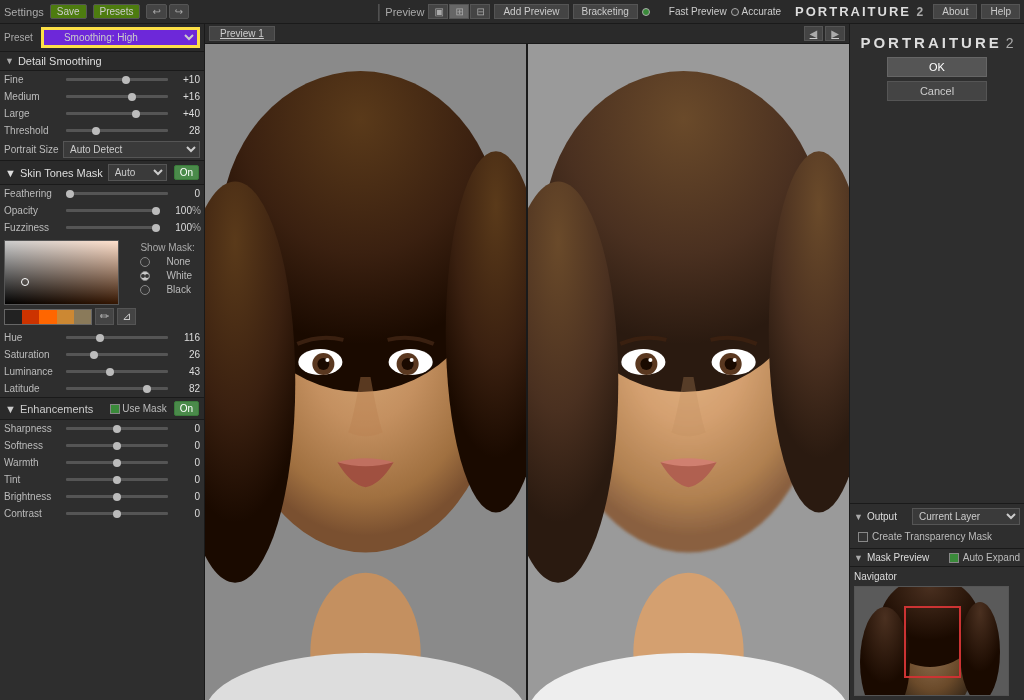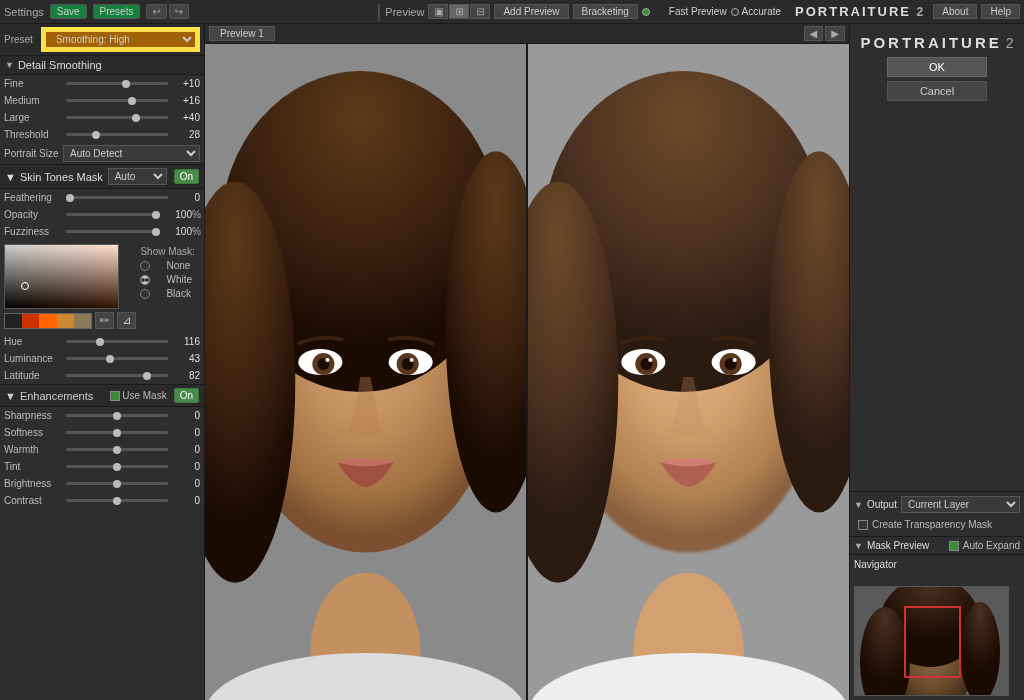--- a/index.html
+++ b/index.html
@@ -1,30 +1,30 @@
 <!DOCTYPE html>
 <html><head>
   <meta charset="utf-8">
   <style>
     * { box-sizing: border-box; margin: 0; padding: 0; }
     body { background: #3a3a3a; font-family: Arial, sans-serif; font-size: 11px; color: #ccc; width: 1024px; height: 700px; overflow: hidden; display: flex; flex-direction: column; }
 
     
     .top-bar { display: flex; align-items: center; background: #2a2a2a; border-bottom: 1px solid #1a1a1a; height: 24px; padding: 0 4px; gap: 6px; flex-shrink: 0; }
-    .top-btn { background: #15803d; border: 1px solid #555; color: #ccc; font-size: 10px; padding: 1px 6px; cursor: pointer; border-radius: 2px; }
+    .top-btn { background: #4d7c0f; border: 1px solid #555; color: #ccc; font-size: 10px; padding: 1px 6px; cursor: pointer; border-radius: 2px; }
     .undo-redo { display: flex; gap: 2px; }
     .undo-btn { background: #444; border: 1px solid #555; color: #aaa; font-size: 10px; padding: 1px 5px; cursor: pointer; border-radius: 2px; }
 
     .main-area { display: flex; flex: 1; overflow: hidden; }
 
     
     .left-panel { width: 205px; background: #2e2e2e; border-right: 1px solid #1a1a1a; display: flex; flex-direction: column; overflow-y: auto; flex-shrink: 0; }
     .preset-row { display: flex; align-items: center; padding: 3px 4px; background: #2a2a2a; border-bottom: 1px solid #1a1a1a; gap: 8px; }
     .preset-label { color: #aaa; font-size: 10px; }
-    .preset-select { flex: 1; background: #a16207; border: 5px solid #fde047; color: #ccc; font-size: 10px; padding: 1px 6px; }
+    .preset-select { flex: 1; background: #6d28d9; border: 3px solid #fde047; color: #ccc; font-size: 10px; padding: 1px 16px; }
 
     .section-header { background: #2a2a2a; padding: 3px 5px; font-size: 11px; color: #ddd; border-bottom: 1px solid #1a1a1a; display: flex; align-items: center; gap: 4px; }
     .section-header .arrow { font-size: 9px; color: #aaa; }
 
     .portrait-row { display: flex; align-items: center; padding: 2px 4px; gap: 4px; }
     .portrait-label { color: #bbb; font-size: 10px; width: 55px; }
     .portrait-select { flex: 1; background: #3a3a3a; border: 1px solid #555; color: #ccc; font-size: 10px; padding: 1px 2px; }
 
     
     .skin-header { background: #2a2a2a; padding: 3px 5px; font-size: 11px; color: #ddd; border-bottom: 1px solid #1a1a1a; border-top: 1px solid #1a1a1a; display: flex; align-items: center; gap: 4px; }
@@ -56,49 +56,49 @@
     .center-area { flex: 1; display: flex; flex-direction: column; overflow: hidden; }
     .view-btns { display: flex; gap: 1px; }
     .view-btn { background: #444; border: 1px solid #555; color: #aaa; font-size: 10px; padding: 1px 5px; cursor: pointer; width: 20px; text-align: center; }
     .view-btn.active { background: #666; }
     .add-preview-btn { background: #444; border: 1px solid #555; color: #ccc; font-size: 10px; padding: 1px 8px; cursor: pointer; }
     .bracketing-btn { background: #444; border: 1px solid #555; color: #ccc; font-size: 10px; padding: 1px 8px; cursor: pointer; }
     .fast-prev-label { display: flex; align-items: center; gap: 19px; color: #ccc; font-size: 10px; }
     .radio-small { width: 8px; height: 8px; border-radius: 50%; border: 1px solid #aaa; background: #3a8a3a; }
     .accurate-label { display: flex; align-items: center; gap: 3px; color: #ccc; font-size: 10px; }
 
-    .preview-nav { display: flex; align-items: center; padding: 2px 4px; background: #2a2a2a; border-bottom: 1px solid #1a1a1a; flex-shrink: 0; }
+    .preview-nav { display: flex; align-items: center; padding: 2px 4px; background: #2a2a2a; border-bottom: 1px solid #1a1a1a; flex-shrink: 0; text-decoration: underline; }
     .preview-nav-tab { background: #444; border: 1px solid #555; color: #ccc; font-size: 10px; padding: 1px 10px; }
     .preview-nav-arrows { margin-left: auto; display: flex; gap: 2px; }
     .nav-arrow { background: #444; border: 1px solid #555; color: #aaa; font-size: 10px; padding: 1px 5px; cursor: pointer; }
 
     .preview-images { flex: 1; display: flex; overflow: hidden; position: relative; }
     .preview-img-left, .preview-img-right { flex: 1; position: relative; overflow: hidden; }
     .preview-img-left { border-right: 2px solid #1a1a1a; }
 
     
     .right-panel { width: 175px; background: #2e2e2e; border-left: 1px solid #1a1a1a; display: flex; flex-direction: column; flex-shrink: 0; }
     .right-top { padding: 4px; display: flex; flex-direction: column; gap: 4px; align-items: center; }
     .about-btn { background: #444; border: 1px solid #555; color: #ccc; font-size: 10px; padding: 1px 8px; cursor: pointer; }
     .ok-btn { background: #555; border: 1px solid #666; color: #fff; font-size: 11px; padding: 3px 30px; cursor: pointer; width: 100px; }
     .cancel-btn { background: #444; border: 1px solid #555; color: #ccc; font-size: 11px; padding: 3px 30px; cursor: pointer; width: 100px; }
     .output-section { padding: 4px; border-top: 1px solid #1a1a1a; margin-top: 4px; }
     .output-header { display: flex; align-items: center; gap: 4px; margin-bottom: 4px; }
     .output-arrow { color: #aaa; font-size: 9px; }
     .output-label { color: #ddd; font-size: 10px; }
-    .output-select { flex: 1; background: #3a3a3a; border: 1px solid #555; color: #ccc; font-size: 10px; padding: 1px 2px; }
+    .output-select { flex: 1; background: #3a3a3a; border: 1px solid #555; color: #ccc; font-size: 10px; padding: 1px 2px; margin-left: 11px; }
     .create-mask-row { display: flex; align-items: center; gap: 4px; font-size: 10px; color: #bbb; padding: 2px 4px; }
     .checkbox-small { width: 10px; height: 10px; border: 1px solid #888; background: #333; }
 
     .mask-preview-header { display: flex; align-items: center; gap: 4px; padding: 3px 4px; border-top: 1px solid #1a1a1a; }
     .auto-expand-row { display: flex; align-items: center; gap: 4px; font-size: 10px; color: #bbb; margin-left: auto; }
     .checkbox-checked { width: 10px; height: 10px; border: 1px solid #888; background: #3a8a3a; }
 
     .navigator-section { padding: 4px; border-top: 1px solid #1a1a1a; }
-    .navigator-label { color: #ddd; font-size: 10px; margin-bottom: 16px; }
+    .navigator-label { color: #ddd; font-size: 10px; margin-bottom: 4px; }
     .navigator-thumb { width: 155px; height: 110px; background: #1a1a1a; border: 1px solid #555; position: relative; overflow: hidden; }
 
     input[type=range] { -webkit-appearance: none; width: 100%; height: 3px; background: #555; border-radius: 1px; outline: none; }
     input[type=range]::-webkit-slider-thumb { -webkit-appearance: none; width: 8px; height: 8px; border-radius: 50%; background: #bbb; cursor: pointer; }
 
     .slider-container { display: flex; align-items: center; padding: 1px 4px; height: 17px; }
     .slider-container .lbl { width: 58px; font-size: 10px; color: #bbb; flex-shrink: 0; }
     .slider-container input[type=range] { flex: 1; margin: 0 4px; }
     .slider-container .val { width: 28px; text-align: right; font-size: 10px; color: #ddd; }
     .slider-container .pct { width: 8px; font-size: 10px; color: #aaa; }
@@ -263,20 +263,25 @@
         </div>
       </div>
     </div>
 
     <div class="slider-container">
       <span class="lbl">Hue</span>
       <input type="range" min="0" max="360" value="116" style="">
       <span class="val">116</span>
     </div>
 
+    <div class="slider-container">
+      <span class="lbl">Saturation</span>
+      <input type="range" min="0" max="100" value="26" style="">
+      <span class="val">26</span>
+    </div>
 
     <div class="slider-container">
       <span class="lbl">Luminance</span>
       <input type="range" min="0" max="100" value="43" style="">
       <span class="val">43</span>
     </div>
 
     <div class="slider-container">
       <span class="lbl">Latitude</span>
       <input type="range" min="0" max="100" value="82" style="">

